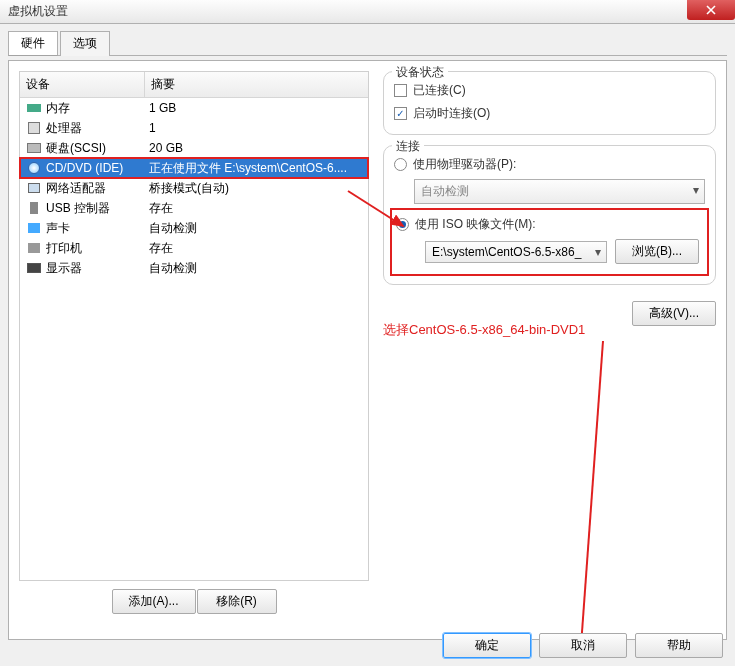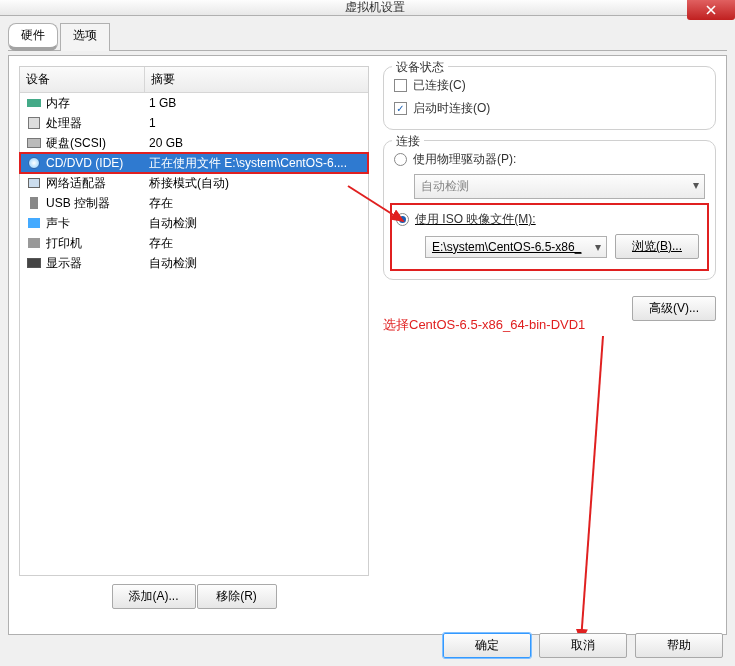--- a/index.html
+++ b/index.html
@@ -1,26 +1,26 @@
 <!DOCTYPE html>
 <html><head>
 <meta charset="utf-8">
 <style>
 * { box-sizing: border-box; margin: 0; padding: 0; font-family: "Microsoft YaHei", "SimSun", Tahoma, sans-serif; font-size: 12px; }
 body { background: #f0f0f0; width: 735px; height: 666px; position: relative; }
 
-.titlebar { height: 16px; background: linear-gradient(#fdfdfd,#e8e8e8); border-bottom: 1px solid #b0b0b0; display: flex; align-items: center; padding-left: 15px; position: relative; justify-content: center; }
+.titlebar { height: 24px; background: linear-gradient(#fdfdfd,#e8e8e8); border-bottom: 1px solid #b0b0b0; display: flex; align-items: center; padding-left: 8px; position: relative; }
 .titlebar .title { color: #333; }
 .close-btn { position: absolute; right: 0; top: 0; width: 48px; height: 20px; background: linear-gradient(#e06060,#c02020); display: flex; align-items: center; justify-content: center; color: #fff; border-bottom-left-radius: 3px; border-bottom-right-radius: 3px; }
 
 .dialog-body { padding: 6px 8px 10px 8px; }
 
 .tabs { display: flex; border-bottom: 1px solid #b0b0b0; margin-bottom: 4px; }
 .tab { padding: 3px 12px; background: #f4f4f4; border: 1px solid #b0b0b0; border-bottom: none; margin-right: 2px; position: relative; top: 1px; }
-.tab.active { background: #fff; border-bottom: 4px solid #a3a3a3; border-radius: 8px; }
+.tab.active { background: #fff; border-bottom: 1px solid #a3a3a3; }
 
 .main-area { background: #fff; border: 1px solid #b0b0b0; padding: 10px; height: 580px; display: flex; gap: 14px; }
 
 .left-col { width: 350px; display: flex; flex-direction: column; }
 .hw-list { border: 1px solid #cfcfcf; height: 510px; background: #fff; }
 .hw-header { display: flex; background: linear-gradient(#fbfbfb,#ececec); border-bottom: 1px solid #d6d6d6; }
 .hw-header div { padding: 4px 6px; }
 .hw-h-dev { width: 125px; border-right: 1px solid #d6d6d6; }
 .hw-h-sum { flex: 1; }
 .hw-row { display: flex; align-items: center; padding: 2px 6px; height: 20px; }
@@ -41,21 +41,21 @@
 .rad { width: 13px; height: 13px; border: 1px solid #888; border-radius: 50%; background: #fff; position: relative; }
 .rad.checked::after { content: ""; position: absolute; top: 2px; left: 2px; width: 7px; height: 7px; border-radius: 50%; background: #1a5fb4; }
 
 .combo { border: 1px solid #b0b0b0; background: linear-gradient(#fdfdfd,#ececec); padding: 3px 18px 3px 6px; position: relative; text-align: left; }
 .combo::after { content: "▾"; position: absolute; right: 5px; top: 3px; color: #555; }
 .combo.disabled { color: #888; }
 
 .browse-row { display: flex; gap: 8px; align-items: center; margin-left: 20px; padding-left: 9px; }
 .browse-row .combo { flex: 1; }
 
-.iso-group { outline: 2px solid #e02020; outline-offset: 2px; text-decoration: underline; }
+.iso-group { outline: 2px solid #e02020; outline-offset: 2px; }
 
 .adv-row { text-align: right; margin-top: 6px; }
 
 .annotation { position: absolute; color: #e02020; font-size: 13px; top: 250px; left: 0px; }
 
 .footer { position: absolute; bottom: 8px; right: 12px; display: flex; gap: 8px; }
 .btn.primary { border: 1px solid #3399ff; outline: 1px solid #7fbfff; }
 
 
 .arrow-svg { position: absolute; pointer-events: none; }

